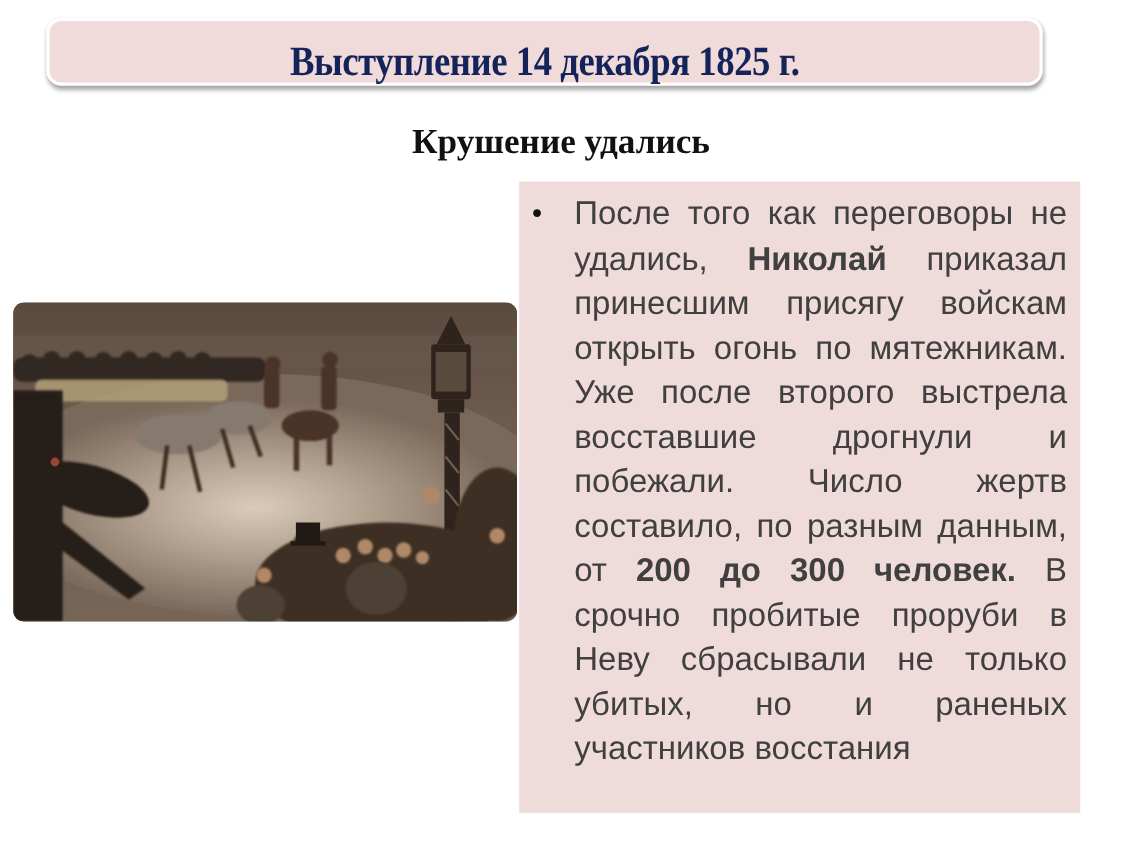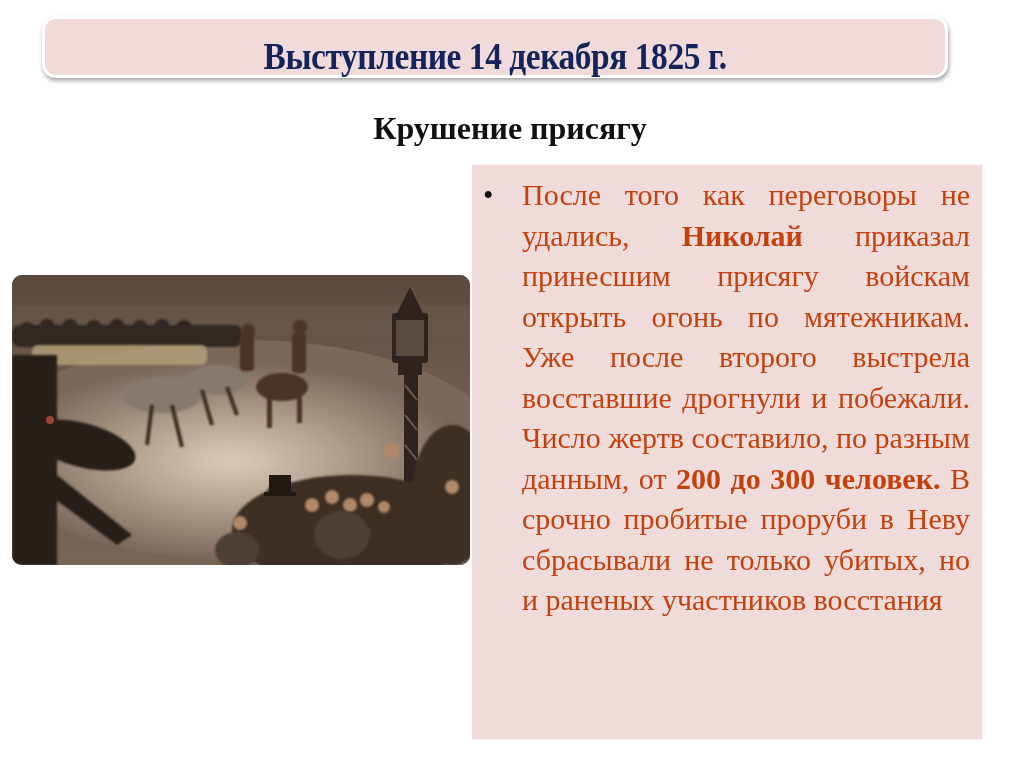--- a/index.html
+++ b/index.html
@@ -84,41 +84,41 @@
   }
   .bullet {
     position: absolute;
     left: 11px;
     top: 0;
     font-size: 30px;
     line-height: 40.5px;
     color: #111;
   }
   .para {
-    font-family: Liberation Serif, serif;
+    font-family: Liberation Sans, sans-serif;
     font-size: 30px;
     line-height: 40.5px;
-    color: #c2410c;
+    color: #404040;
     text-align: justify;
     text-align-last: left;
     margin: 0;
     word-spacing: 0px;
   }
   .para b {
     font-weight: bold;
   }
 </style>
 </head>
 <body>
 
 <div class="title-bar">
   <span class="title-text">Выступление 14 декабря 1825 г.</span>
 </div>
 
-<div class="subtitle">Крушение присягу</div>
+<div class="subtitle">Крушение удались</div>
 
 <div class="painting">
   <svg viewBox="0 0 458 290" preserveAspectRatio="none">
     <defs>
       <linearGradient id="sky" x1="0" y1="0" x2="0" y2="1">
         <stop offset="0" stop-color="#5c4a3e"></stop>
         <stop offset="0.35" stop-color="#6e5d50"></stop>
         <stop offset="1" stop-color="#7a6a5c"></stop>
       </linearGradient>
       <radialGradient id="snowlight" cx="0.48" cy="0.55" r="0.45">

